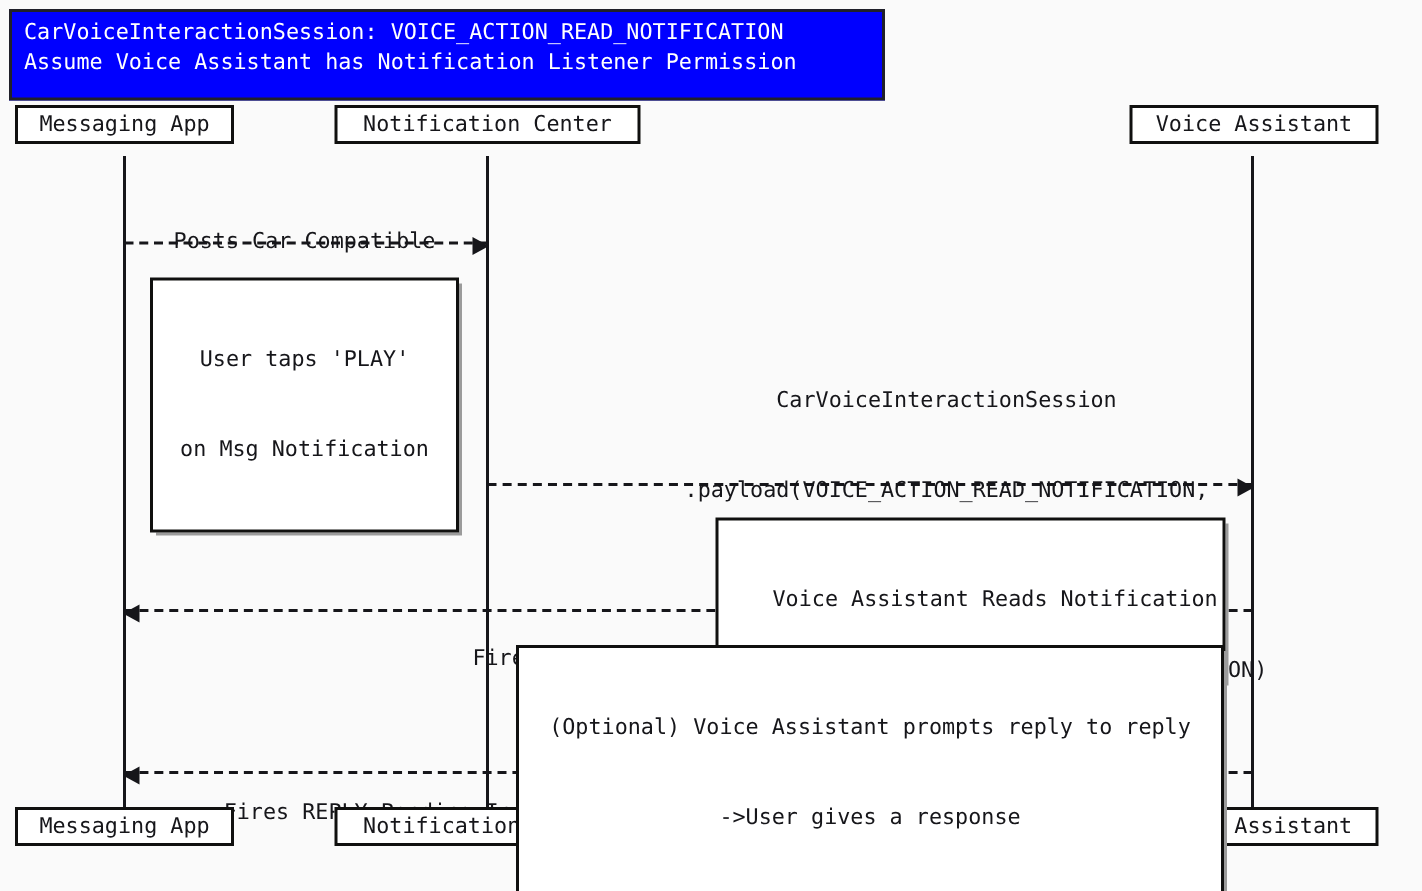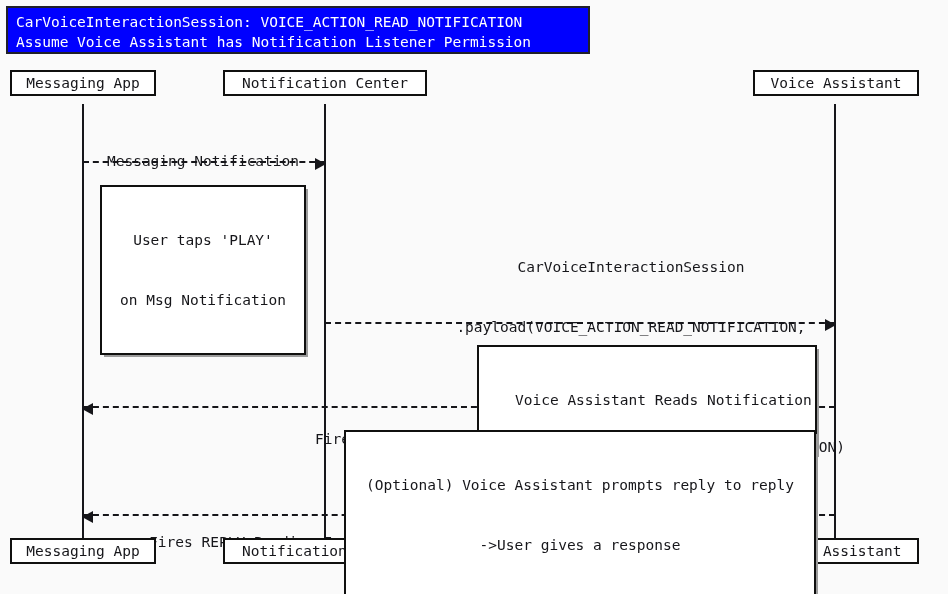--- a/index.html
+++ b/index.html
@@ -21,21 +21,21 @@
     width: 948px;
     height: 594px;
   }
 
   
   .title-banner {
     position: absolute;
     left: 6px;
     top: 6px;
     width: 584px;
-    height: 48px;
+    height: 61px;
     background: #0000ff;
     border: 2px solid #20202a;
     box-sizing: border-box;
     padding: 4px 6px 0 8px;
   }
   .title-line {
     color: #ffffff;
     font-size: 14.5px;
     line-height: 20px;
     letter-spacing: 0px;
@@ -130,20 +130,21 @@
 
   <div class="lifeline" style="left:82px; top:104px; height:434px;"></div>
   <div class="lifeline" style="left:324px; top:104px; height:434px;"></div>
   <div class="lifeline" style="left:834px; top:104px; height:434px;"></div>
 
   <div class="participant" style="left:10px; top:70px; width:146px;">Messaging App</div>
   <div class="participant" style="left:223px; top:70px; width:204px;">Notification Center</div>
   <div class="participant" style="left:753px; top:70px; width:166px;">Voice Assistant</div>
 
   <div class="msg-label" style="left:0px; top:111px; width:406px;">
+    <div>Posts Car Compatible</div>
     <div>Messaging Notification</div>
   </div>
   <div class="msg" style="left:83px; top:161px; width:242px;">
     <span class="arrowhead right"></span>
   </div>
 
   <div class="note" style="left:100px; top:185px; width:206px;">
     <span class="note-line">User taps 'PLAY'</span>
     <span class="note-line">on Msg Notification</span>
   </div>

